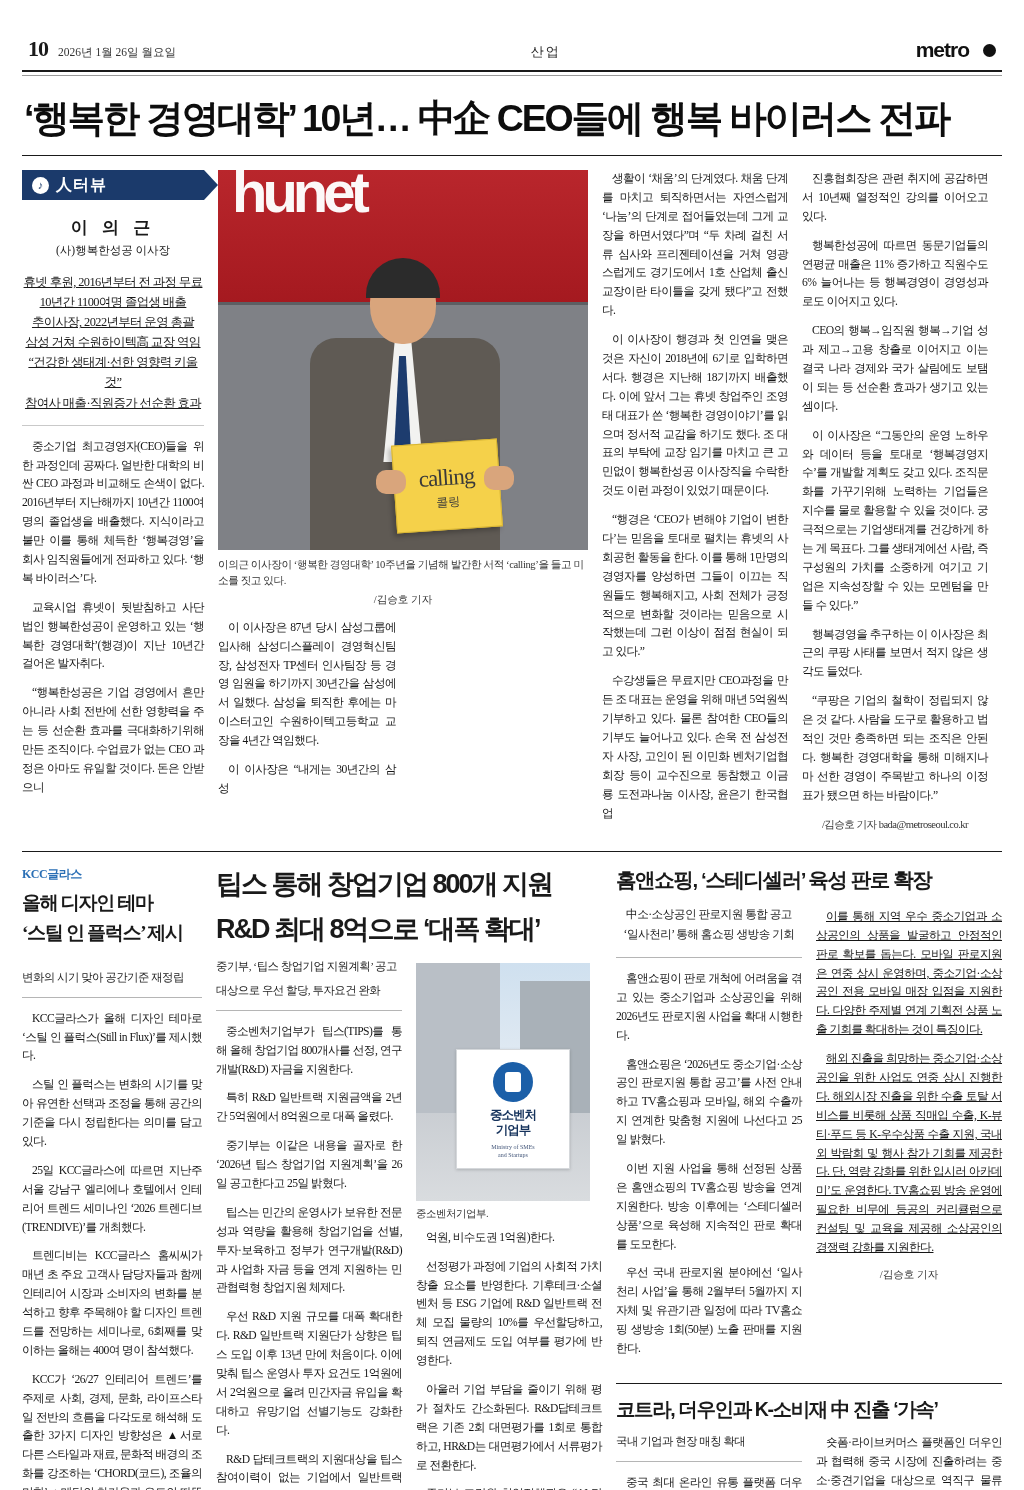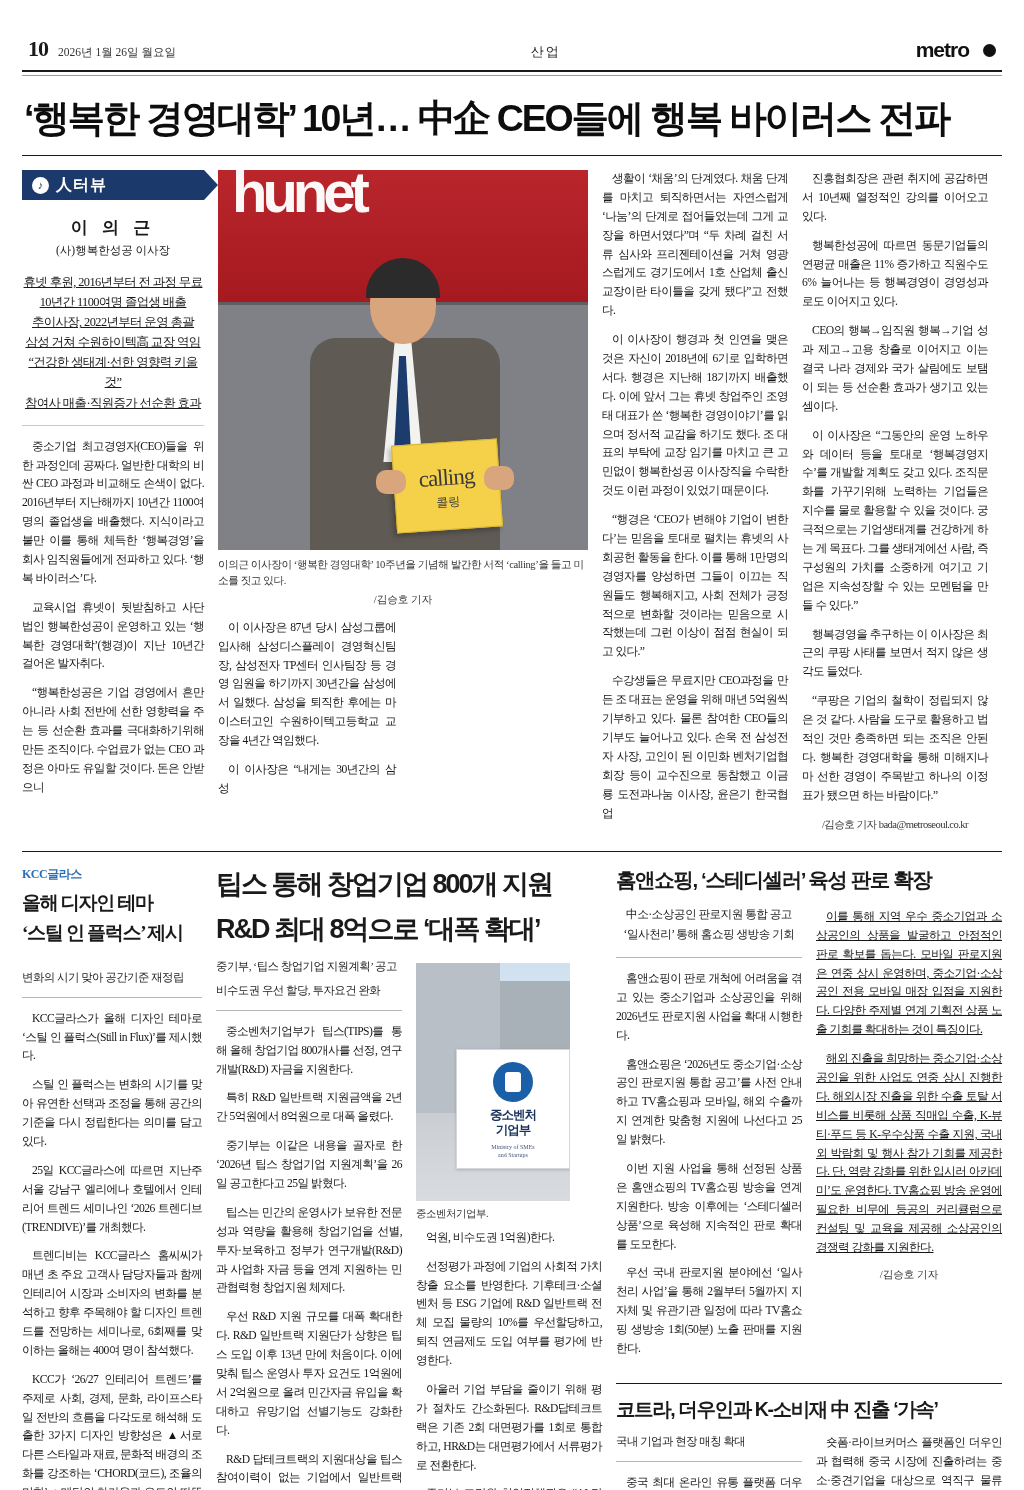--- a/index.html
+++ b/index.html
@@ -153,20 +153,21 @@
   }
   .hl-mid {
     font-size:20.5px; font-weight:bold; letter-spacing:-1.4px; line-height:1.34;
     margin:0 0 12px 0; font-family:"Liberation Sans", sans-serif;
   }
   .lead-center { font-size:11.6px; text-align:center; line-height:1.6; letter-spacing:-0.5px; margin-bottom:10px;}
 
   .photo2 {
     width:154px; height:238px; position:relative; overflow:hidden; margin:4px 0 6px 0;
     background:linear-gradient(#cfe0ef 0%, #e8eef4 58%, #c8ccd1 58%, #d9dcdf 100%);
+    padding-left:20px;
   }
   .photo2 .bld { position:absolute; left:0; top:0; width:84px; height:150px; background:#b9bfc6;}
   .photo2 .bld2 { position:absolute; right:0; top:18px; width:70px; height:132px; background:#a9b1b8;}
   .photo2 .sign {
     position:absolute; left:40px; top:86px; width:112px; height:118px; background:#ffffff;
     border:1px solid #d5d8db; box-shadow:0 1px 3px rgba(0,0,0,.18);
   }
   .photo2 .emblem {
     width:40px; height:40px; margin:12px auto 6px; border-radius:50%;
     background:#1b5fa8; position:relative;
@@ -292,21 +293,21 @@
       </div>
 
     </div>
 
     <div class="lw-2" style="width:386px;">
       <div class="hl-big">팁스 통해 창업기업 800개 지원</div>
       <div class="hl-big" style="margin-top:-4px;">R&amp;D 최대 8억으로 ‘대폭 확대’</div>
       <div style="display:flex; gap:14px;">
         <div style="width:186px;">
           <div class="sub2">중기부, ‘팁스 창업기업 지원계획’ 공고</div>
-          <div class="sub2">비수도권 우선 할당, 투자요건 완화</div>
+          <div class="sub2">대상으로 우선 할당, 투자요건 완화</div>
           <div class="rule-h-thin"></div>
           <div class="body-txt">
             <p>중소벤처기업부가 팁스(TIPS)를 통해 올해 창업기업 800개사를 선정, 연구개발(R&amp;D) 자금을 지원한다.</p>
             <p>특히 R&amp;D 일반트랙 지원금액을 2년간 5억원에서 8억원으로 대폭 올렸다.</p>
             <p>중기부는 이같은 내용을 골자로 한 ‘2026년 팁스 창업기업 지원계획’을 26일 공고한다고 25일 밝혔다.</p>
             <p>팁스는 민간의 운영사가 보유한 전문성과 역량을 활용해 창업기업을 선별, 투자·보육하고 정부가 연구개발(R&amp;D)과 사업화 자금 등을 연계 지원하는 민관협력형 창업지원 체제다.</p>
             <p>우선 R&amp;D 지원 규모를 대폭 확대한다. R&amp;D 일반트랙 지원단가 상향은 팁스 도입 이후 13년 만에 처음이다. 이에 맞춰 팁스 운영사 투자 요건도 1억원에서 2억원으로 올려 민간자금 유입을 확대하고 유망기업 선별기능도 강화한다.</p>
             <p>R&amp;D 답테크트랙의 지원대상을 팁스 참여이력이 없는 기업에서 일반트랙 졸업 기업으로 확대해 일반트랙을 졸업한 창업기업을 대상으로 3년 15억원 규모의 후속 연구개발 지원을 제공한다.</p>
 
           </div>

